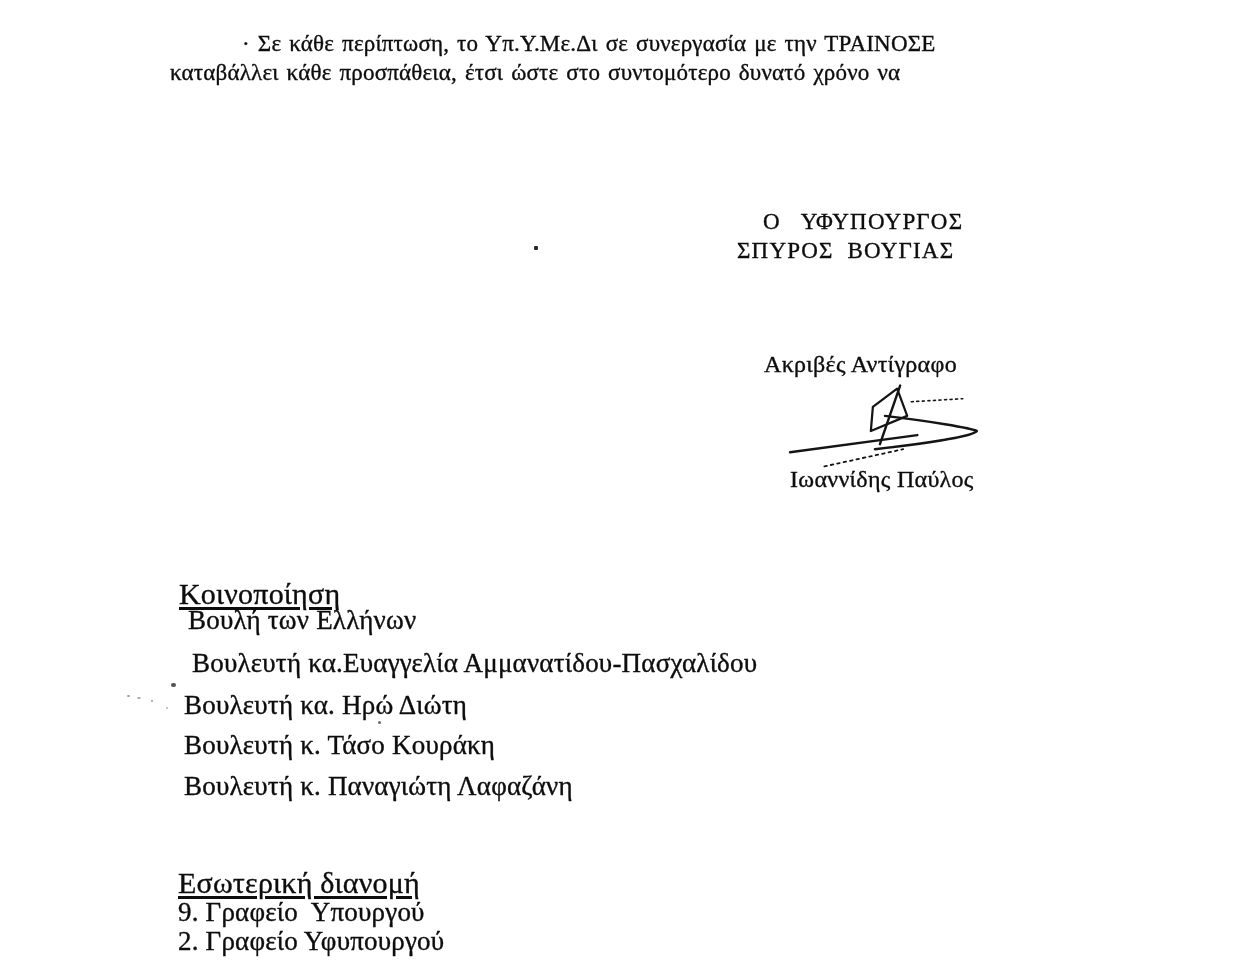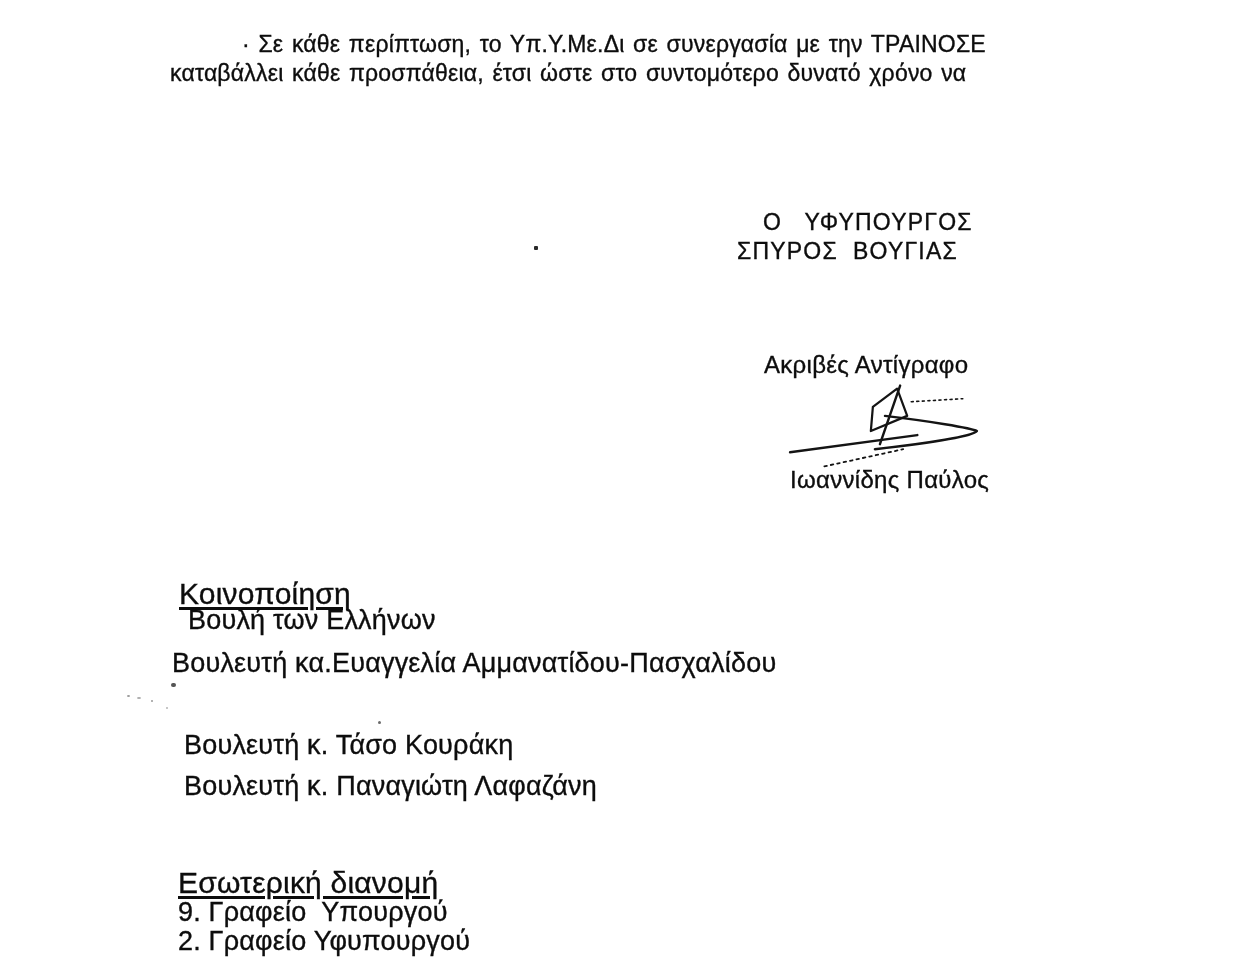--- a/index.html
+++ b/index.html
@@ -6,21 +6,21 @@
     margin: 0;
     padding: 0;
     background: #ffffff;
   }
   .page {
     position: relative;
     width: 1248px;
     height: 969px;
     background: #ffffff;
     overflow: hidden;
-    font-family: Liberation Sans, sans-serif;
+    font-family: Liberation Serif, serif;
   }
   .ink {
     color: #0d0d0d;
     -webkit-text-stroke: 0.35px #0d0d0d;
   }
   .abs { position: absolute; }
 
   
   .para {
     left: 170px;
@@ -78,21 +78,21 @@
     text-underline-offset: 3px;
     letter-spacing: 0.2px;
   }
   .list-item {
     font-size: 27px;
     letter-spacing: 0.2px;
     white-space: pre;
   }
   .dist-head { left: 179px; top: 577px; }
   .dist-item-0 { left: 188px; top: 605px; }
-  .dist-item-1 { left: 172px; top: 648px; }
+  .dist-item-1 { left: 192px; top: 648px; }
   .dist-item-2 { left: 184px; top: 690px; }
   .dist-item-3 { left: 184px; top: 730px; }
   .dist-item-4 { left: 184px; top: 771px; }
 
   .int-head   { left: 178px; top: 866px; }
   .int-item-0 { left: 178px; top: 897px; }
   .int-item-1 { left: 178px; top: 926px; }
 
   
   .artifact {
@@ -137,20 +137,21 @@
 
       <path d="M38,81 L116,64" stroke-width="1.8" stroke-dasharray="2.5 4"></path>
     </g>
   </svg>
 
   <div class="abs cert-name ink">Ιωαννίδης Παύλος</div>
 
   <div class="abs dist-head heading-underline ink">Κοινοποίηση</div>
   <div class="abs dist-item-0 list-item ink">Βουλή των Ελλήνων</div>
   <div class="abs dist-item-1 list-item ink">Βουλευτή κα.Ευαγγελία Αμμανατίδου-Πασχαλίδου</div>
+  <div class="abs dist-item-2 list-item ink">Βουλευτή κα. Ηρώ Διώτη</div>
   <div class="abs dist-item-3 list-item ink">Βουλευτή κ. Τάσο Κουράκη</div>
   <div class="abs dist-item-4 list-item ink">Βουλευτή κ. Παναγιώτη Λαφαζάνη</div>
 
   <div class="abs int-head heading-underline ink">Εσωτερική διανομή</div>
   <div class="abs int-item-0 list-item ink">9. Γραφείο  Υπουργού</div>
   <div class="abs int-item-1 list-item ink">2. Γραφείο Υφυπουργού</div>
 
   <div class="artifact art-dot-mid"></div>
   <div class="artifact art-dot-row"></div>
   <div class="artifact art-spk-1"></div>

